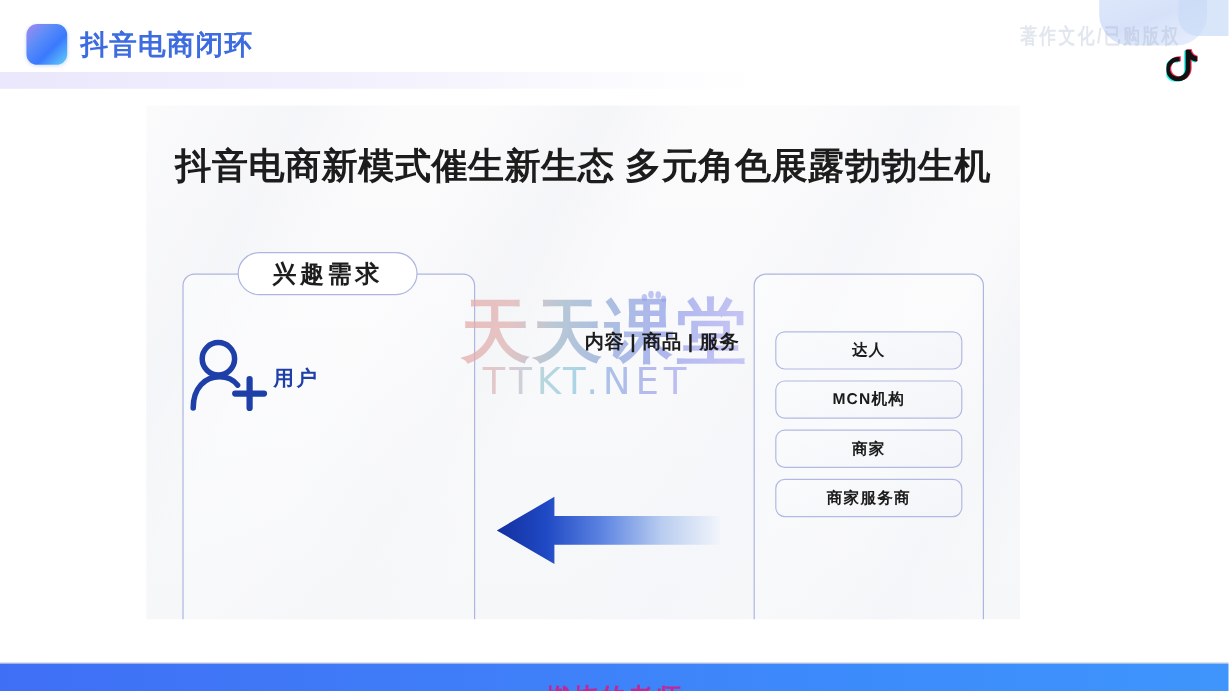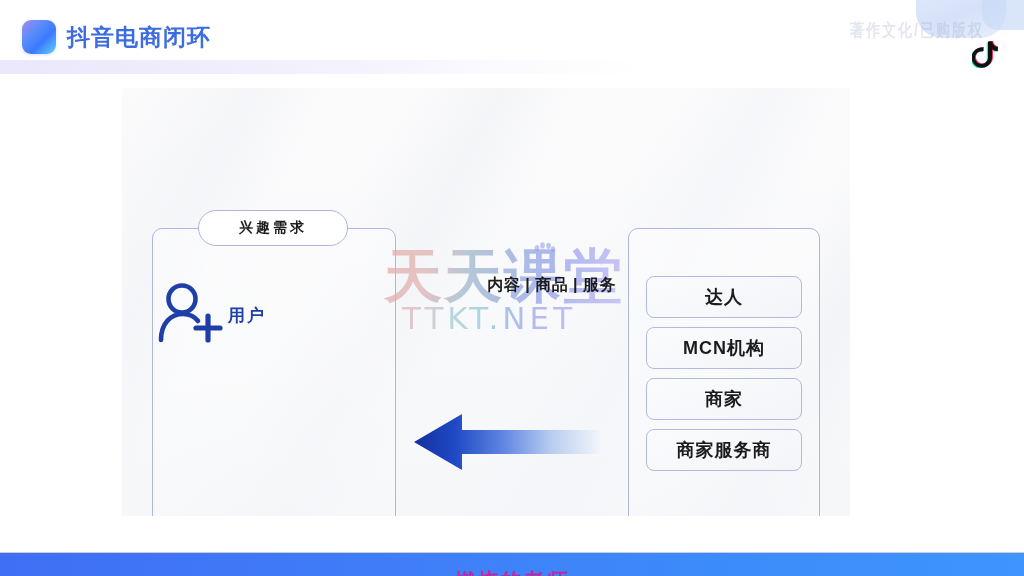--- a/index.html
+++ b/index.html
@@ -112,21 +112,21 @@
   .panel-left  { left:30px;  top:140px; width:244px; height:310px; }
   .panel-right { left:506px; top:140px; width:192px; height:310px; }
 
   .pill {
     position:absolute;
     height:36px;
     border:1.5px solid #aeb6e0;
     border-radius:18px;
     background:#ffffff;
     display:flex; align-items:center; justify-content:center;
-    font-size:14px; font-weight:bold; color:#1d1d1d;
+    font-size:20px; font-weight:bold; color:#1d1d1d;
     letter-spacing:3px;
     z-index:4;
   }
   .pill-left  { left:76px;  top:122px; width:150px; }
   .pill-right { left:508px; top:122px; width:152px; }
 
   
   .user-block {
     position:absolute; left:30px; top:190px; width:244px;
     display:flex; flex-direction:row; align-items:center; gap:4px;
@@ -138,26 +138,26 @@
   }
 
   
   .supply-list {
     position:absolute; left:524px; top:188px;
     width:156px;
     display:flex; flex-direction:column; gap:9px;
     z-index:3;
   }
   .supply-item {
-    height:42px;
+    height:32px;
     border:1.4px solid #b3bae2;
     border-radius:8px;
     background:linear-gradient(160deg,#fafbfd 0%,#f4f5f8 100%);
     display:flex; align-items:center; justify-content:center;
-    font-size:18px; font-weight:bold; color:#1b1b1b;
+    font-size:13px; font-weight:bold; color:#1b1b1b;
     letter-spacing:1px;
   }
 
   
   .arrow-wrap {
     position:absolute; left:292px; top:322px;
     width:186px; height:62px; z-index:3;
   }
 
   
@@ -241,20 +241,21 @@
           <path d="M9.5 11.2c-3.6 0-6.5 2.9-6.5 6.4s2.9 6.4 6.5 6.4 6.5-2.9 6.5-6.4V1.5h4.2c.3 3 2.6 5.3 5.6 5.6v4.2c-2.2-.05-4.2-.8-5.8-2v8.3c0 5.6-4.6 10.2-10.2 10.2S-0.4 23.2-0.4 17.6 4.2 7.4 9.8 7.4c.4 0 .8 0 1.2.07v4.2c-.5-.3-1-.4-1.5-.4z" fill="#25F4EE" transform="translate(-1.2,0.8)"></path>
           <path d="M9.5 11.2c-3.6 0-6.5 2.9-6.5 6.4s2.9 6.4 6.5 6.4 6.5-2.9 6.5-6.4V1.5h4.2c.3 3 2.6 5.3 5.6 5.6v4.2c-2.2-.05-4.2-.8-5.8-2v8.3c0 5.6-4.6 10.2-10.2 10.2S-0.4 23.2-0.4 17.6 4.2 7.4 9.8 7.4c.4 0 .8 0 1.2.07v4.2c-.5-.3-1-.4-1.5-.4z" fill="#FE2C55" transform="translate(1.0,-0.5)"></path>
           <path d="M9.5 11.2c-3.6 0-6.5 2.9-6.5 6.4s2.9 6.4 6.5 6.4 6.5-2.9 6.5-6.4V1.5h4.2c.3 3 2.6 5.3 5.6 5.6v4.2c-2.2-.05-4.2-.8-5.8-2v8.3c0 5.6-4.6 10.2-10.2 10.2S-0.4 23.2-0.4 17.6 4.2 7.4 9.8 7.4c.4 0 .8 0 1.2.07v4.2c-.5-.3-1-.4-1.5-.4z" fill="#111111"></path>
         </svg>
       </div>
     </div>
   </div>
 
   <div class="slide">
 
+    <div class="slide-title">抖音电商新模式催生新生态 多元角色展露勃勃生机</div>
 
     <div class="panel panel-left"></div>
     <div class="pill pill-left">兴趣需求</div>
 
     <div class="user-block">
       <div class="user-icon">
         <svg width="72" height="74" viewBox="0 0 72 74">
           <circle cx="30" cy="21" r="13.5" fill="none" stroke="#1f3fa8" stroke-width="4.6"></circle>
           <path d="M9 62 C9 45 19 36 31 36 C38 36 43 39 46 43" fill="none" stroke="#1f3fa8" stroke-width="4.6" stroke-linecap="round"></path>
           <path d="M56 38 L56 62 M44 50 L68 50" fill="none" stroke="#1f3fa8" stroke-width="5.2" stroke-linecap="round"></path>

